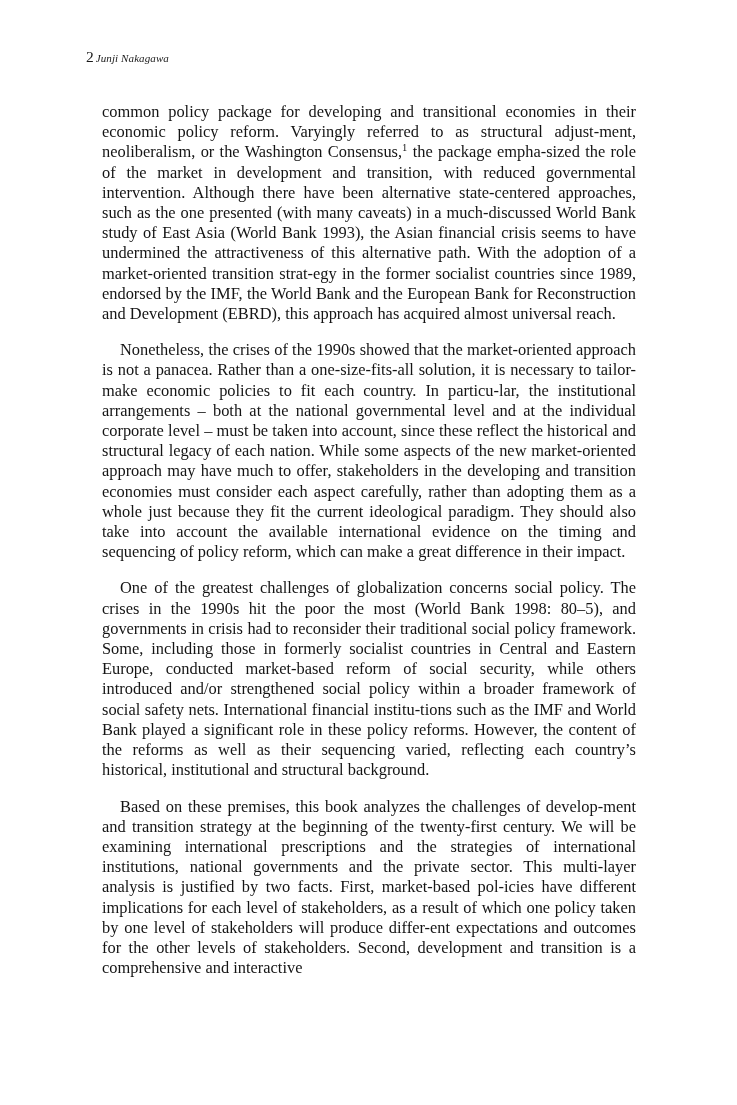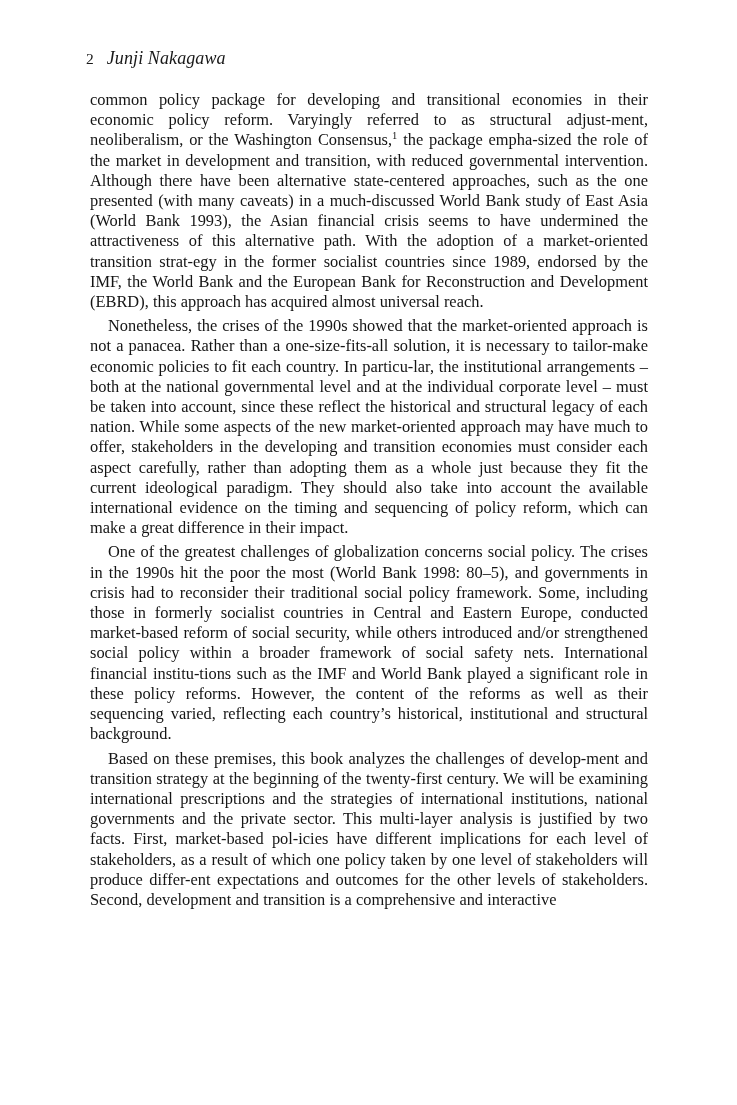--- a/index.html
+++ b/index.html
@@ -39,37 +39,37 @@
   }
   .folio {
     font-family: "Liberation Serif", "DejaVu Serif", serif;
     font-size: 15.5px;
     font-style: normal;
     color: #181818;
     letter-spacing: 0px;
   }
   .running-title {
     font-family: "Liberation Serif", "DejaVu Serif", serif;
-    font-size: 18px;
+    font-size: 11px;
     font-style: italic;
     color: #181818;
-    margin-left: 13px;
+    margin-left: 2px;
     letter-spacing: 0.1px;
   }
 
   
   .text-block {
     position: absolute;
     left: 86px;
     top: 86px;
     width: 566px;
   }
 
   .para {
-    margin: 4px;
+    margin: 16px;
     padding: 0;
     font-size: 16.4px;
     line-height: 20.2px;
     text-align: justify;
     text-justify: inter-word;
     color: #141414;
     hyphens: manual;
     -webkit-hyphens: manual;
     word-spacing: 0.1px;
   }

